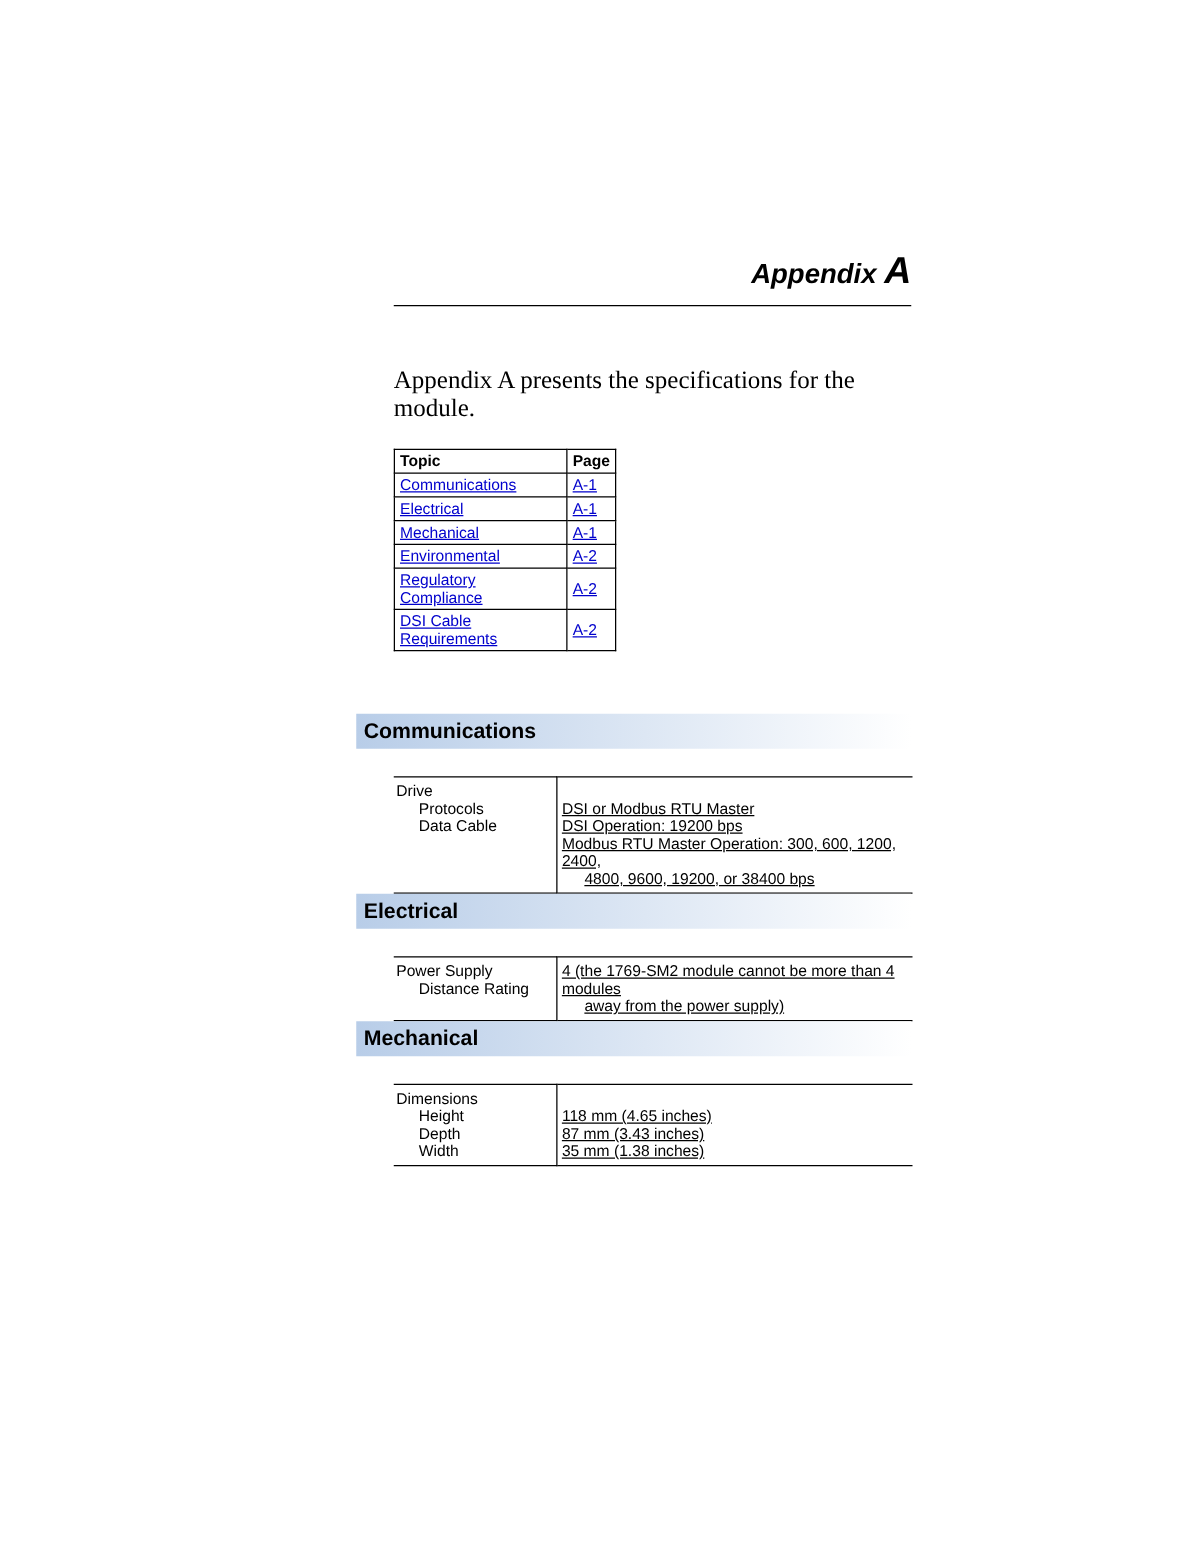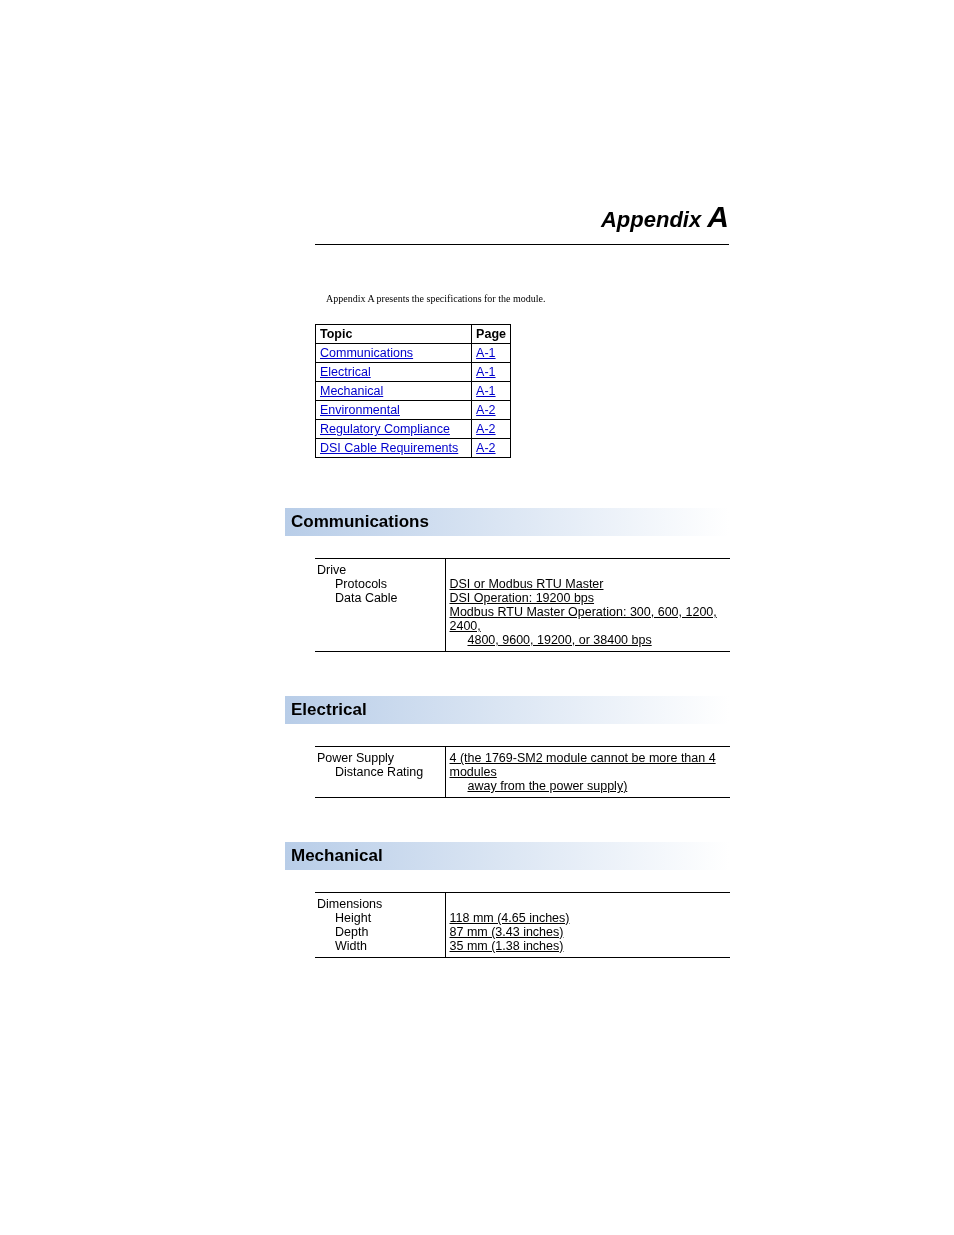--- a/index.html
+++ b/index.html
@@ -30,28 +30,27 @@
       font-size: 30px;
       font-style: italic;
       font-weight: bold;
     }
     .page-title {
       font-size: 28px;
       font-weight: bold;
       margin-bottom: 55px;
     }
     .intro-text {
-      font-size: 10px;
+      font-size: 20px;
       font-family: "Times New Roman", Times, serif;
       margin-bottom: 20px;
-      margin-left: 11px;
     }
     .topic-table {
       border-collapse: collapse;
-      width: 196px;
+      width: 178px;
       margin-bottom: 50px;
     }
     .topic-table th,
     .topic-table td {
       border: 1px solid #000;
       padding: 2px 4px;
       font-size: 12.5px;
       text-align: left;
     }
     .topic-table th {
@@ -68,21 +67,20 @@
       background: linear-gradient(to right, #b8cde8, #fff);
       font-weight: bold;
       font-size: 17px;
       padding: 4px 6px;
       margin-bottom: 22px;
       margin-left: -30px;
     }
     .data-table {
       border-collapse: collapse;
       width: 415px;
-      margin-bottom: 44px;
     }
     .data-table tr td {
       border-top: 1px solid #000;
       border-bottom: 1px solid #000;
       font-size: 12.5px;
       padding: 4px 2px;
       vertical-align: top;
     }
     .data-table tr td:first-child {
       width: 130px;

